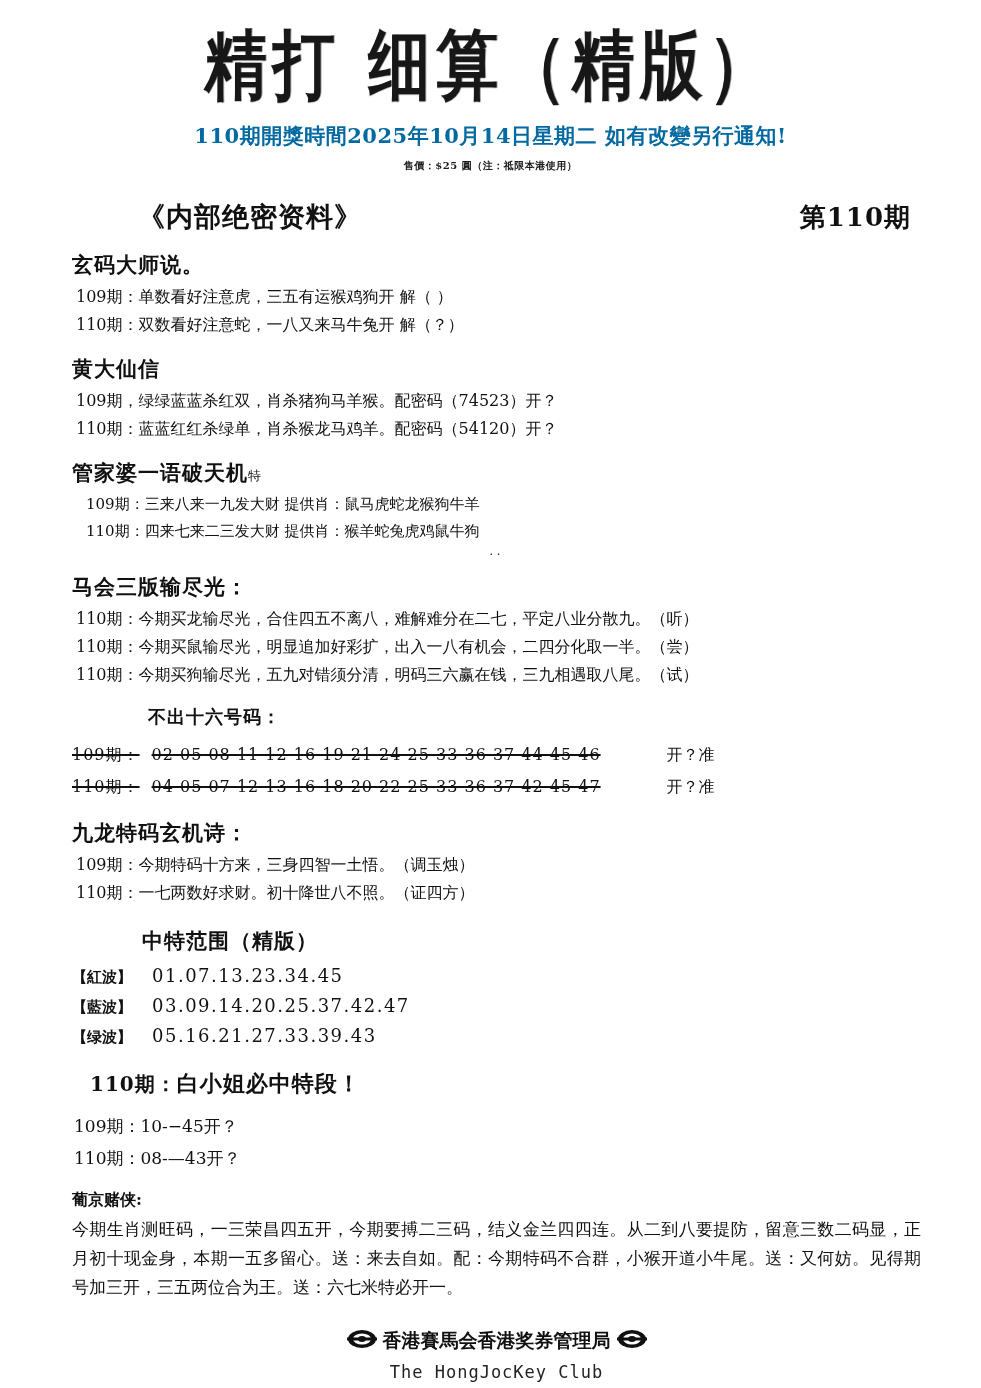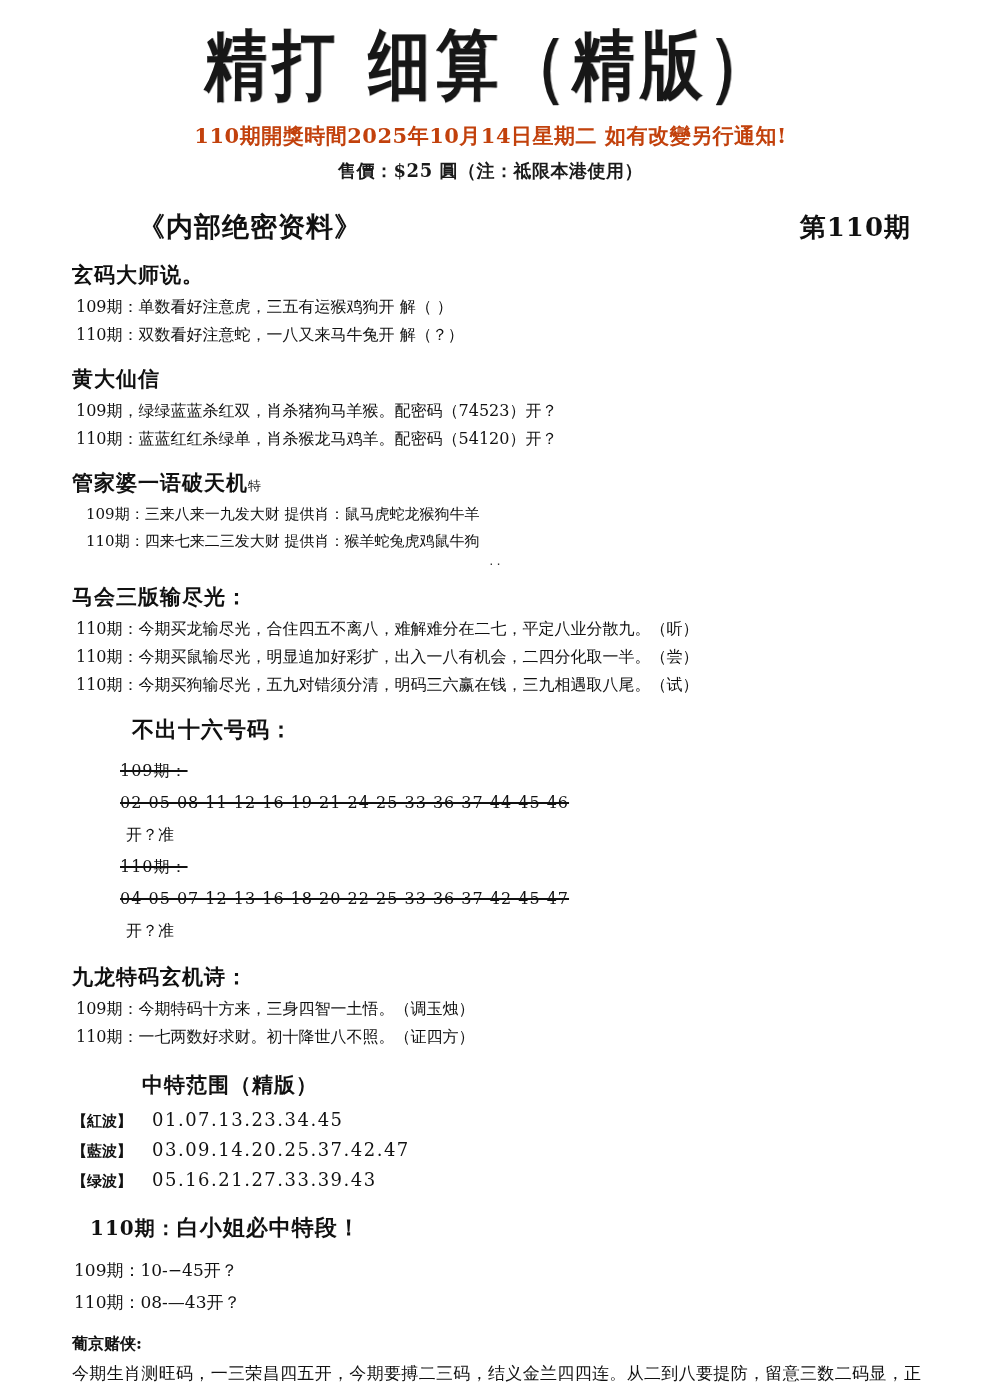--- a/index.html
+++ b/index.html
@@ -36,27 +36,27 @@
     line-height: 1.1;
     transform: scaleY(1.22);
     transform-origin: center top;
     margin: 6px 0 30px 0;
     text-shadow: 1px 0 0 rgba(0,0,0,0.35), 0 1px 0 rgba(0,0,0,0.2);
   }
   .draw-line {
     font-family: "DejaVu Serif", "Liberation Serif", serif;
     font-size: 21px;
     font-weight: 700;
-    color: #c2410c;
+    color: #0369a1;
     letter-spacing: 0.5px;
     margin-top: 10px;
   }
   .price-line {
     font-family: "DejaVu Serif", "Liberation Serif", serif;
-    font-size: 18px;
+    font-size: 10px;
     font-weight: 700;
     color: #1b1b1b;
     margin-top: 9px;
     letter-spacing: 0.5px;
   }
 
   
   .title-row {
     display: flex;
     align-items: baseline;
@@ -120,42 +120,41 @@
   
   .strike-block {
     margin-top: 10px;
   }
   .strike-row {
     display: flex;
     align-items: baseline;
     font-family: "DejaVu Serif", "Liberation Serif", serif;
     font-size: 16px;
     line-height: 2.0;
-    flex-direction: column;
   }
   .strike-nums {
     position: relative;
     white-space: nowrap;
     letter-spacing: 1px;
     text-decoration: line-through;
     text-decoration-thickness: 2px;
     padding-right: 12px;
   }
   .strike-tail {
     font-size: 16px;
     padding-left: 6px;
     margin-left: 48px;
   }
 
   .sub-head {
     font-family: Liberation Serif, serif;
-    font-size: 22px;
-    font-weight: 700;
-    letter-spacing: 1px;
-    margin: 14px 0 6px 60px;
+    font-size: 18px;
+    font-weight: 700;
+    letter-spacing: 1px;
+    margin: 14px 0 6px 76px;
   }
   .sub-head2 {
     font-family: "DejaVu Serif", "Liberation Serif", serif;
     font-size: 21px;
     font-weight: 700;
     letter-spacing: 1px;
     margin: 20px 0 10px 70px;
   }
 
   

